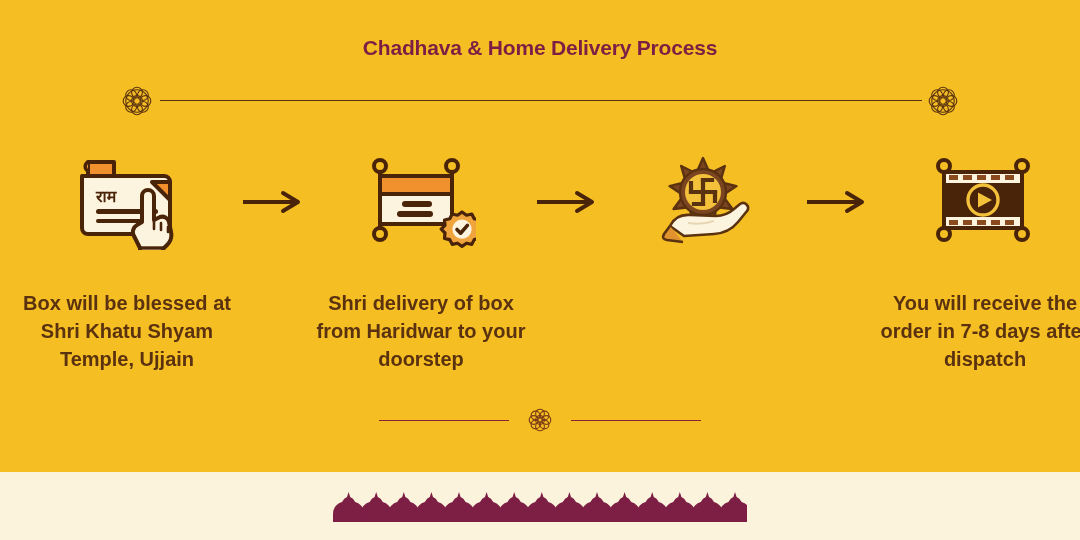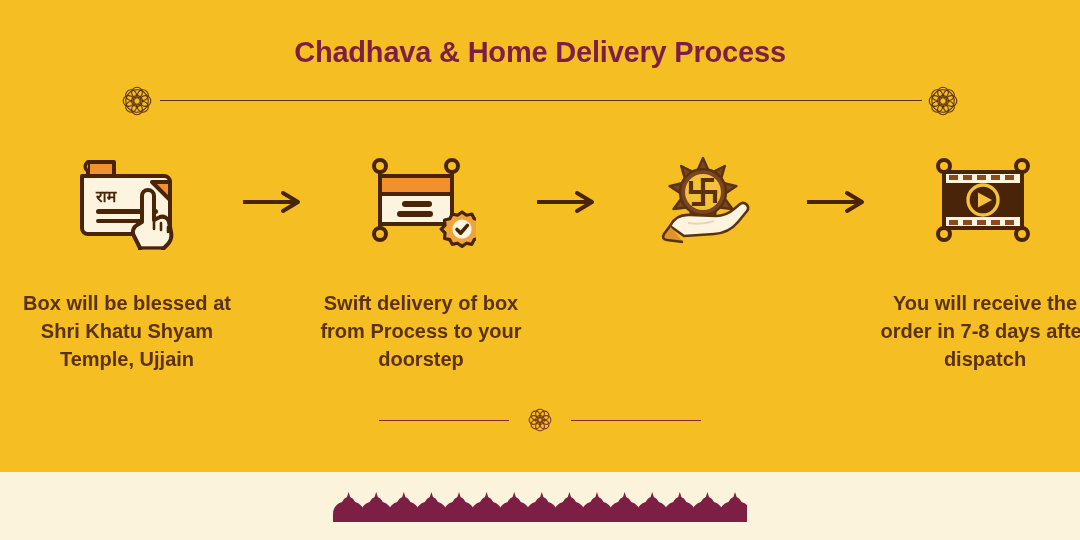--- a/index.html
+++ b/index.html
@@ -27,21 +27,21 @@
     height: 472px;
     background: #F5BE22;
   }
   
   .title {
     position: absolute;
     left: 0;
     top: 36px;
     width: 1080px;
     text-align: center;
-    font-size: 29px;
+    font-size: 21px;
     font-weight: bold;
     color: #7D1F45;
     letter-spacing: -0.2px;
   }
   
   .top-rule {
     position: absolute;
     left: 118px;
     top: 82px;
     width: 844px;
@@ -240,21 +240,21 @@
           <g transform="translate(78,58)">
             <path d="M18 0 L22.5 3.2 L27.8 2 L30.2 6.8 L35.5 8 L35 13.4 L38.8 17.2
                      L35 21 L35.5 26.4 L30.2 27.6 L27.8 32.4 L22.5 31.2 L18 34.4
                      L13.5 31.2 L8.2 32.4 L5.8 27.6 L0.5 26.4 L1 21 L-2.8 17.2
                      L1 13.4 L0.5 8 L5.8 6.8 L8.2 2 L13.5 3.2 Z" fill="#F0A43C" stroke="#4A2408" stroke-width="3.2" stroke-linejoin="round"></path>
             <circle cx="18" cy="17.2" r="9.6" fill="#FDF4E0"></circle>
             <path d="M13 17.5 L16.6 21.2 L23.4 13.4" fill="none" stroke="#4A2408" stroke-width="3.6" stroke-linecap="round" stroke-linejoin="round"></path>
           </g>
         </svg>
       </div>
-      <div class="step-caption">Swift delivery of box from Process to your doorstep</div>
+      <div class="step-caption">Shri delivery of box from Haridwar to your doorstep</div>
     </div>
 
     <div class="arrow">
       <svg width="62" height="24" viewBox="0 0 62 24">
         <path d="M2 12 H50" stroke="#4A2408" stroke-width="4" stroke-linecap="square"></path>
         <path d="M40 3 L55 12 L40 21" fill="none" stroke="#4A2408" stroke-width="4" stroke-linecap="round" stroke-linejoin="round"></path>
       </svg>
     </div>
 
     <div class="step">

